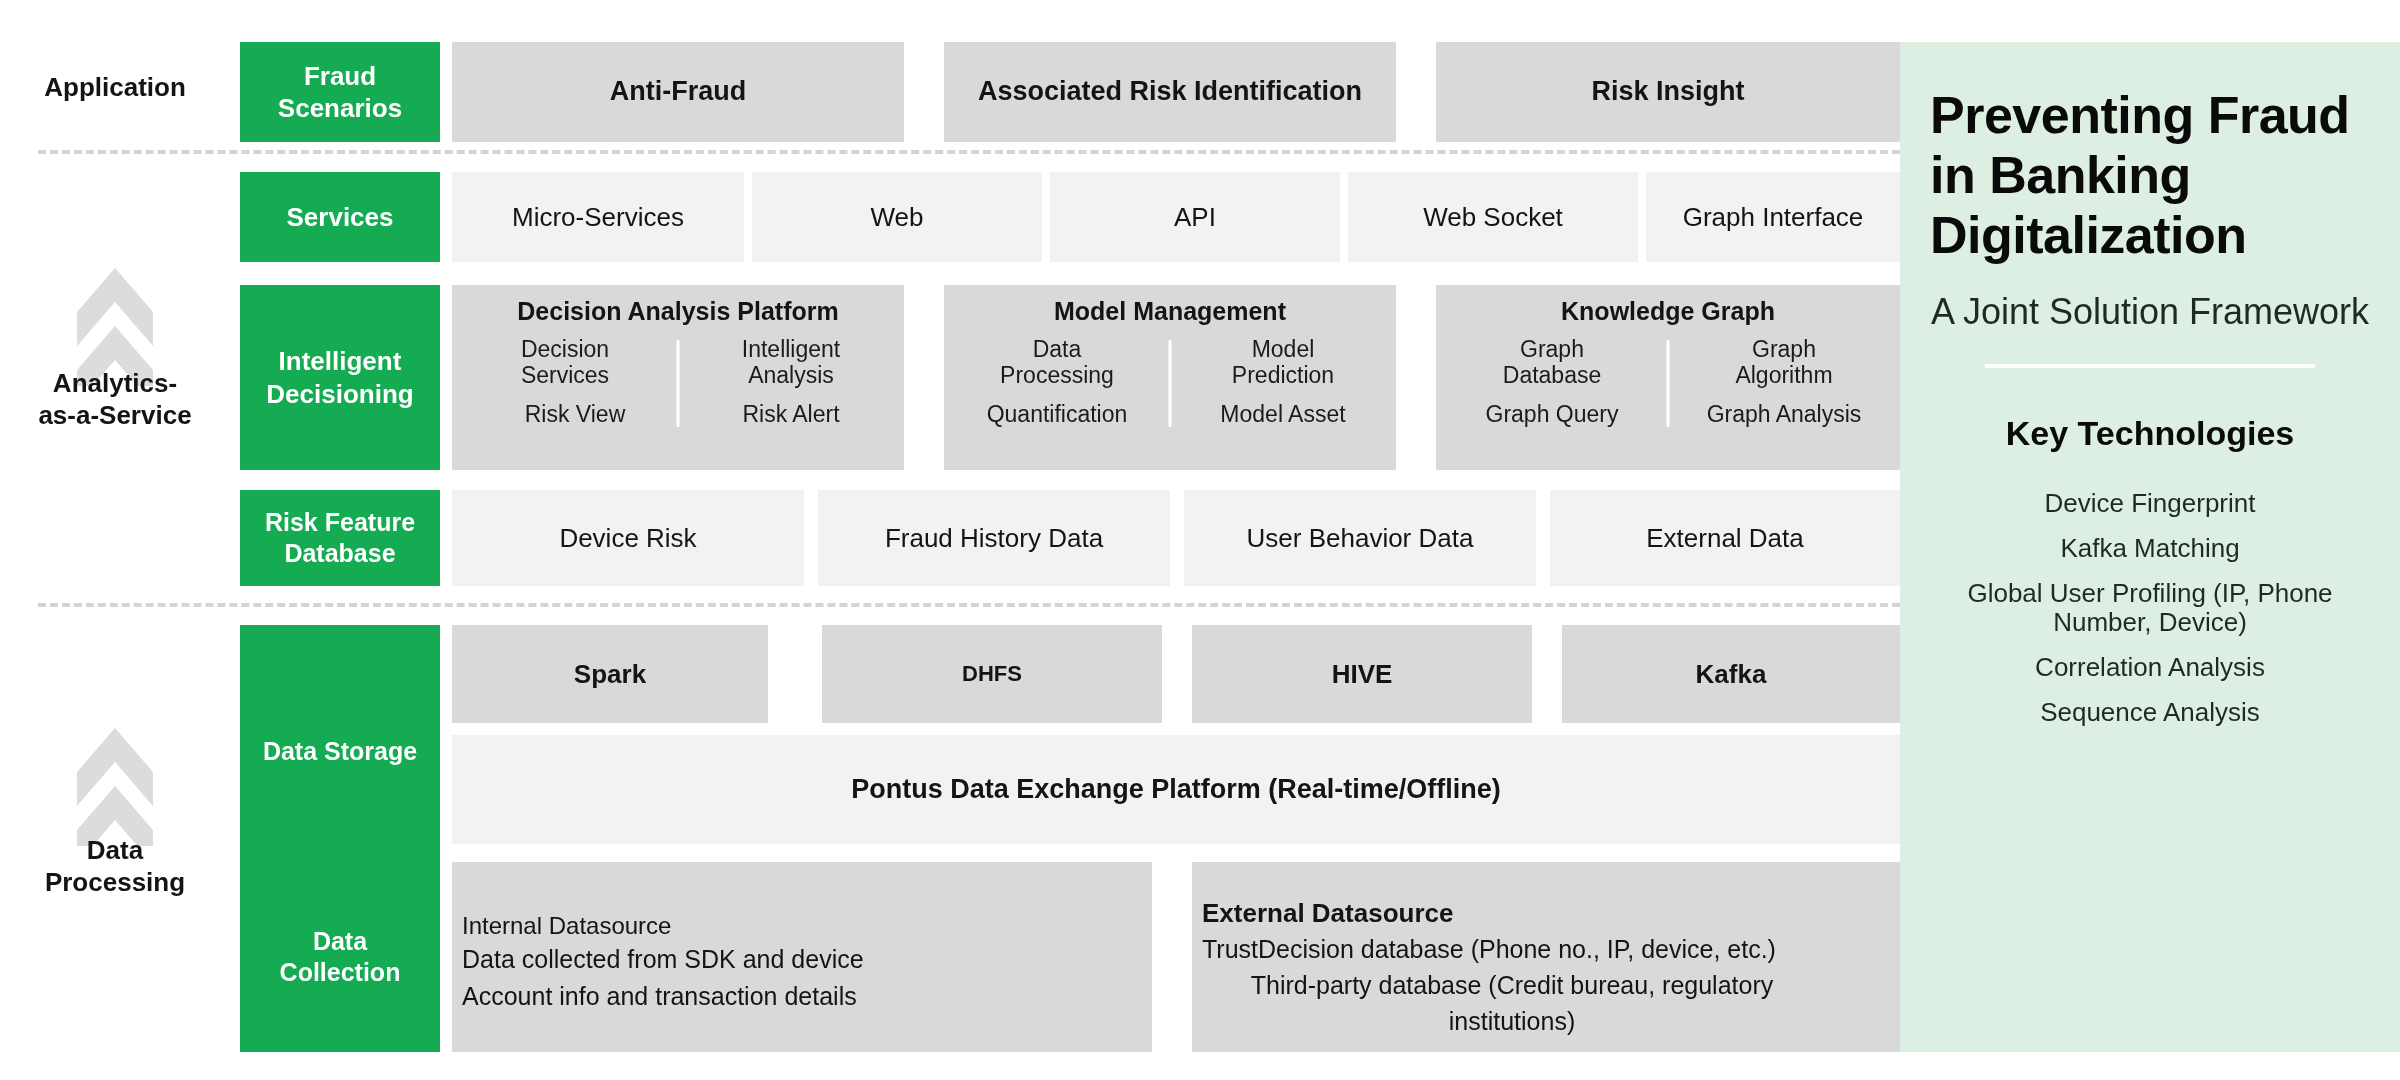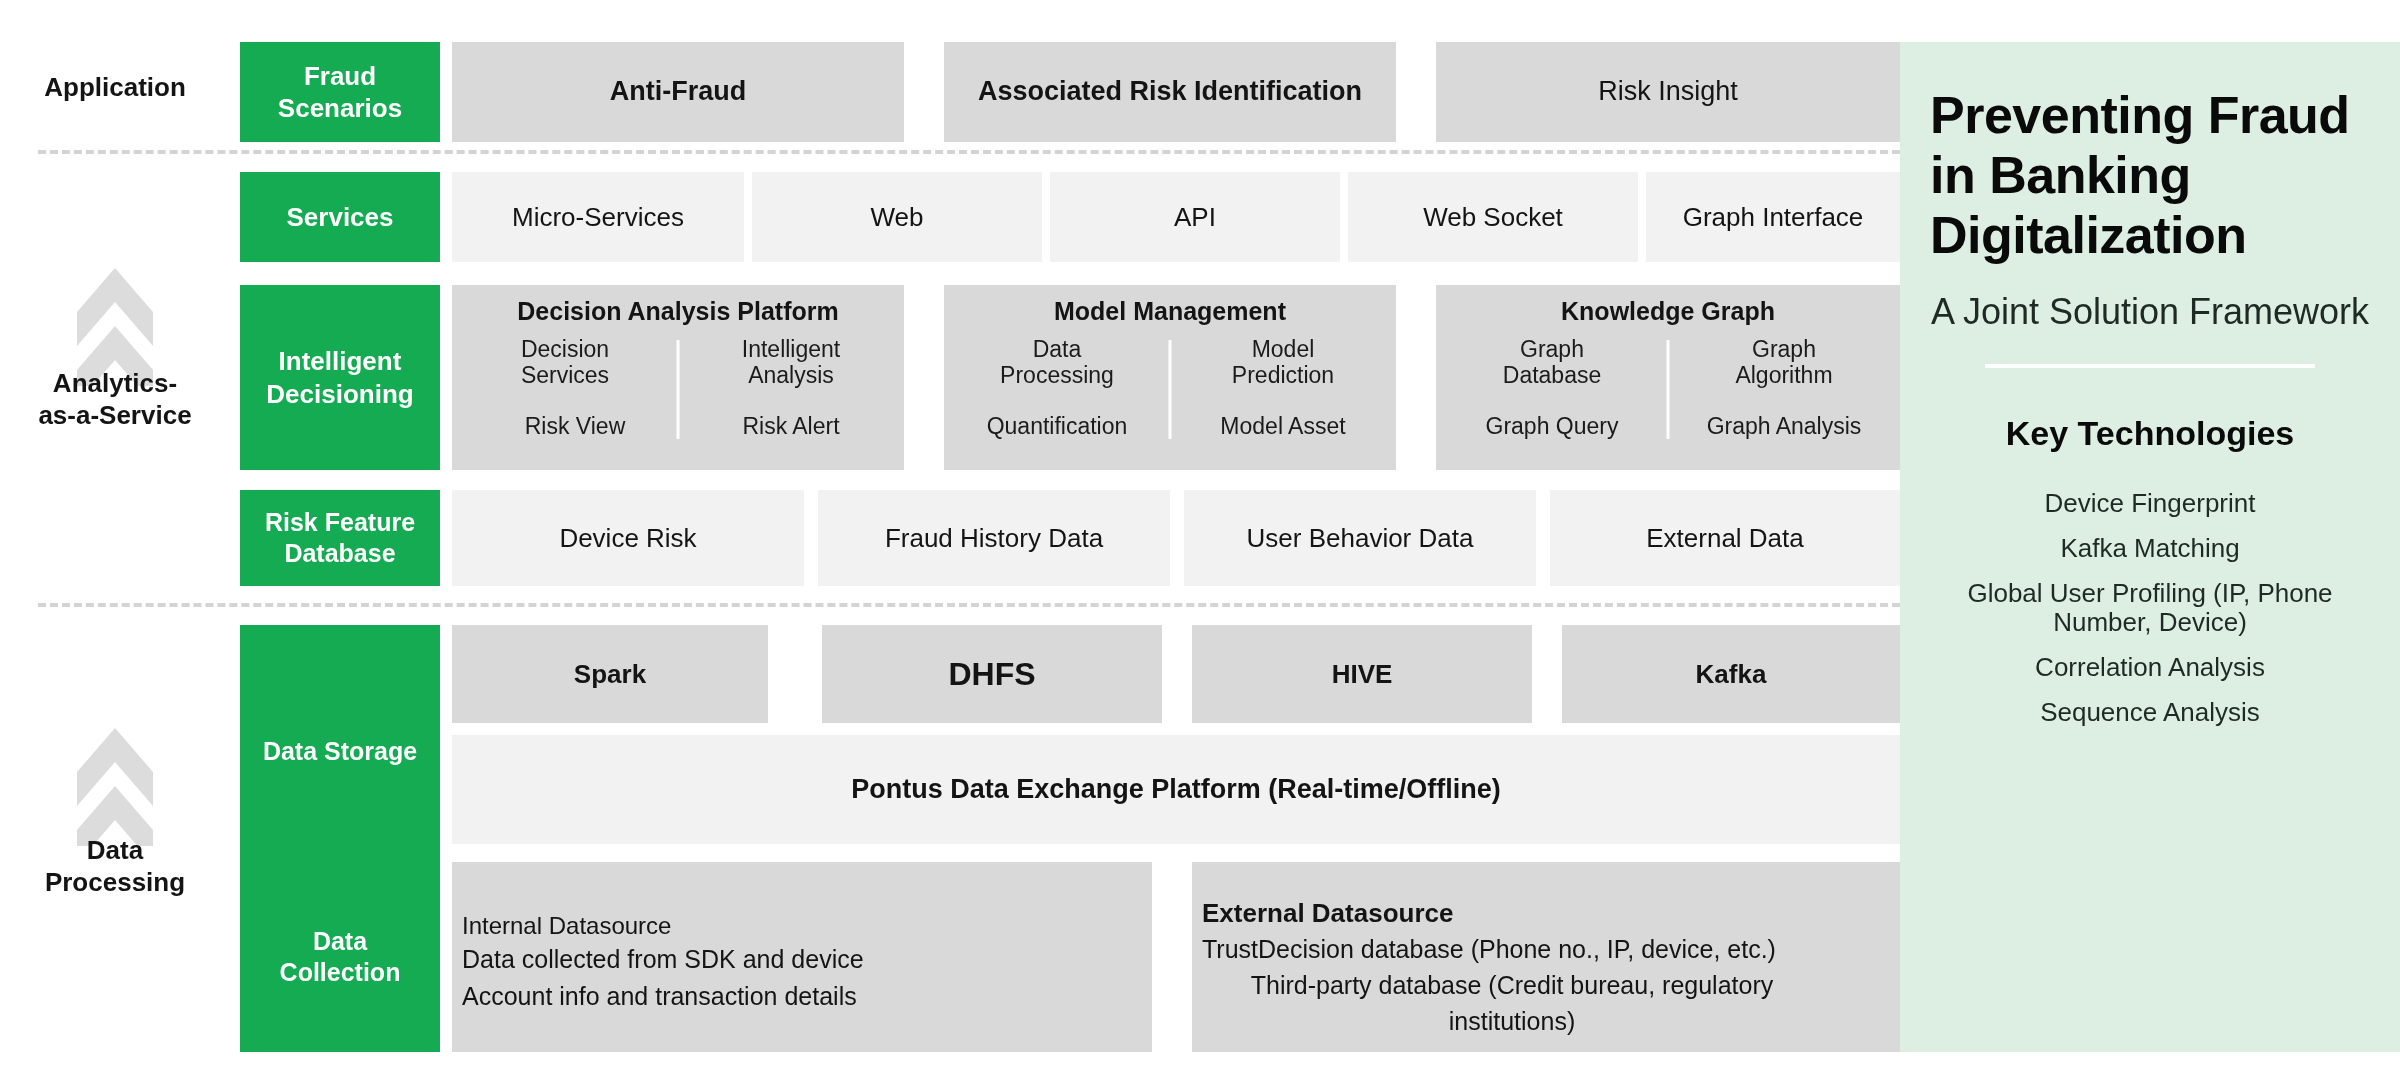--- a/index.html
+++ b/index.html
@@ -35,21 +35,21 @@
   .panel{ position:absolute; background:#d9d9d9; }
   .panel .p-title{
     text-align:center; font-weight:bold; font-size:25px; color:#141414;
     padding-top:12px;
   }
   .panel .p-grid{
     position:relative; display:flex; margin-top:10px;
   }
   .panel .p-col{
     flex:1 1 50%; text-align:center; font-size:23px; color:#1b1b1b;
-    display:flex; flex-direction:column; gap:24px; line-height:1.15;
+    display:flex; flex-direction:column; gap:12px; line-height:1.15;
   }
   .panel .p-div{
     position:absolute; top:4px; bottom:0; left:50%; width:3px;
     background:#ffffff; transform:translateX(-50%);
   }
 
   
   .dashed{
     position:absolute; height:0; border-top:4px dashed #d4d4d4;
   }
@@ -110,21 +110,21 @@
   <div class="stage" style="left:240px; top:490px; width:200px; height:96px; font-size:25px; white-space:pre-line;">Risk Feature
 Database</div>
 
   <div class="stage" style="left:240px; top:625px; width:200px; height:254px; font-size:25px;">Data Storage</div>
 
   <div class="stage" style="left:240px; top:862px; width:200px; height:190px; font-size:25px; white-space:pre-line;">Data
 Collection</div>
 
   <div class="box dk" style="left:452px; top:42px; width:452px; height:100px; font-size:27px; font-weight:bold;">Anti-Fraud</div>
   <div class="box dk" style="left:944px; top:42px; width:452px; height:100px; font-size:27px; font-weight:bold;">Associated Risk Identification</div>
-  <div class="box dk" style="left:1436px; top:42px; width:464px; height:100px; font-size:27px; font-weight:normal;">Risk Insight</div>
+  <div class="box dk" style="left:1436px; top:42px; width:464px; height:100px; font-size:27px; font-weight:bold;">Risk Insight</div>
 
   <div class="box lt" style="left:452px; top:172px; width:292px; height:90px; font-size:26px;">Micro-Services</div>
   <div class="box lt" style="left:752px; top:172px; width:290px; height:90px; font-size:26px;">Web</div>
   <div class="box lt" style="left:1050px; top:172px; width:290px; height:90px; font-size:26px;">API</div>
   <div class="box lt" style="left:1646px; top:172px; width:254px; height:90px; font-size:26px;">Graph Interface</div>
   <div class="box lt" style="left:1348px; top:172px; width:290px; height:90px; font-size:26px;">Web Socket</div>
 
   <div class="panel" style="left:452px; top:285px; width:452px; height:185px;">
     <div class="p-title">Decision Analysis Platform</div>
     <div class="p-grid">
@@ -175,21 +175,21 @@
       </div>
     </div>
   </div>
 
   <div class="box lt" style="left:452px; top:490px; width:352px; height:96px; font-size:26px;">Device Risk</div>
   <div class="box lt" style="left:818px; top:490px; width:352px; height:96px; font-size:26px;">Fraud History Data</div>
   <div class="box lt" style="left:1184px; top:490px; width:352px; height:96px; font-size:26px;">User Behavior Data</div>
   <div class="box lt" style="left:1550px; top:490px; width:350px; height:96px; font-size:26px;">External Data</div>
 
   <div class="box dk" style="left:452px; top:625px; width:316px; height:98px; font-size:26px; font-weight:bold;">Spark</div>
-  <div class="box dk" style="left:822px; top:625px; width:340px; height:98px; font-size:32px; font-weight:bold;">DHFS</div>
+  <div class="box dk" style="left:822px; top:625px; width:340px; height:98px; font-size:22px; font-weight:bold;">DHFS</div>
   <div class="box dk" style="left:1192px; top:625px; width:340px; height:98px; font-size:26px; font-weight:bold;">HIVE</div>
   <div class="box dk" style="left:1562px; top:625px; width:338px; height:98px; font-size:26px; font-weight:bold;">Kafka</div>
 
   <div class="box lt" style="left:452px; top:735px; width:1448px; height:109px; font-size:27px; font-weight:bold;">Pontus Data Exchange Platform (Real-time/Offline)</div>
 
   <div class="box dk top" style="left:452px; top:862px; width:700px; height:190px; flex-direction:column; padding-top:16px;">
     <div style="font-size:24px; font-weight:normal; line-height:1.3;">Internal Datasource</div>
     <div style="font-size:25px; line-height:1.45;">Data collected from SDK and device</div>
     <div style="font-size:25px; line-height:1.45;">Account info and transaction details</div>
   </div>

